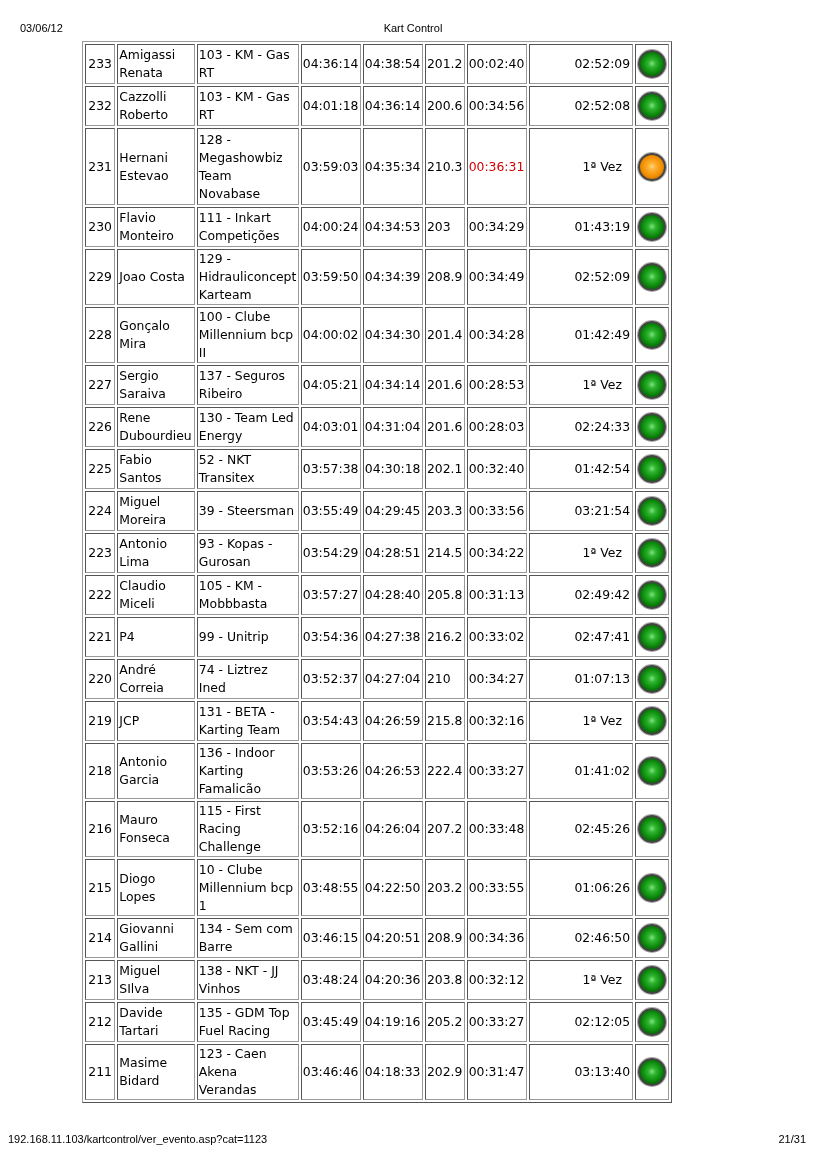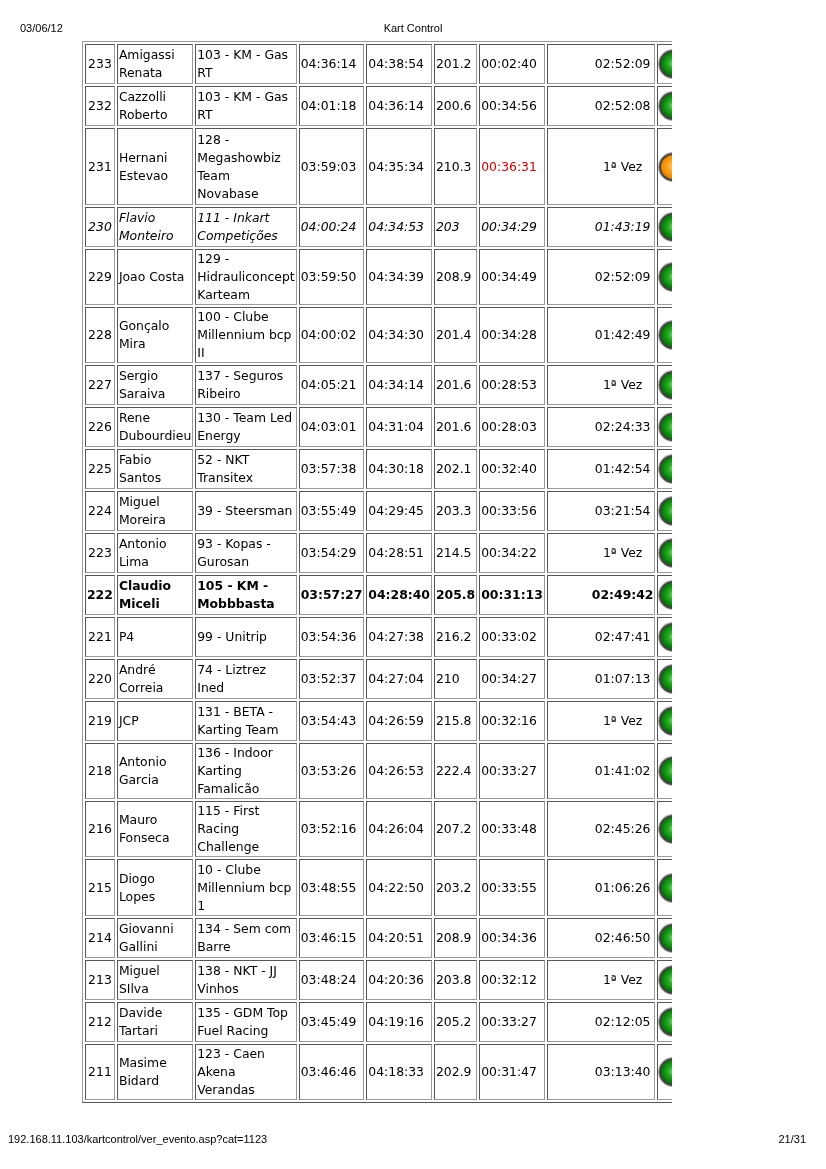--- a/index.html
+++ b/index.html
@@ -67,21 +67,21 @@
           <td class="id">231</td>
           <td class="name">Hernani Estevao</td>
           <td class="team">128 - Megashowbiz Team Novabase</td>
           <td class="t">03:59:03</td>
           <td class="t">04:35:34</td>
           <td class="spd">210.3</td>
           <td class="gap warn">00:36:31</td>
           <td class="last">1ª Vez</td>
           <td class="lamp"><span class="lamp-ico lamp-orange"></span></td>
         </tr>
-        <tr style="height: 39px; font-style: italic;">
+        <tr style="height: 39px;">
           <td class="id">230</td>
           <td class="name">Flavio Monteiro</td>
           <td class="team">111 - Inkart Competições</td>
           <td class="t">04:00:24</td>
           <td class="t">04:34:53</td>
           <td class="spd">203</td>
           <td class="gap">00:34:29</td>
           <td class="last">01:43:19</td>
           <td class="lamp"><span class="lamp-ico lamp-green"></span></td>
         </tr>
@@ -155,21 +155,21 @@
           <td class="id">223</td>
           <td class="name">Antonio Lima</td>
           <td class="team">93 - Kopas - Gurosan</td>
           <td class="t">03:54:29</td>
           <td class="t">04:28:51</td>
           <td class="spd">214.5</td>
           <td class="gap">00:34:22</td>
           <td class="last">1ª Vez</td>
           <td class="lamp"><span class="lamp-ico lamp-green"></span></td>
         </tr>
-        <tr style="height: 38px; font-weight: bold;">
+        <tr style="height: 38px;">
           <td class="id">222</td>
           <td class="name">Claudio Miceli</td>
           <td class="team">105 - KM - Mobbbasta</td>
           <td class="t">03:57:27</td>
           <td class="t">04:28:40</td>
           <td class="spd">205.8</td>
           <td class="gap">00:31:13</td>
           <td class="last">02:49:42</td>
           <td class="lamp"><span class="lamp-ico lamp-green"></span></td>
         </tr>

